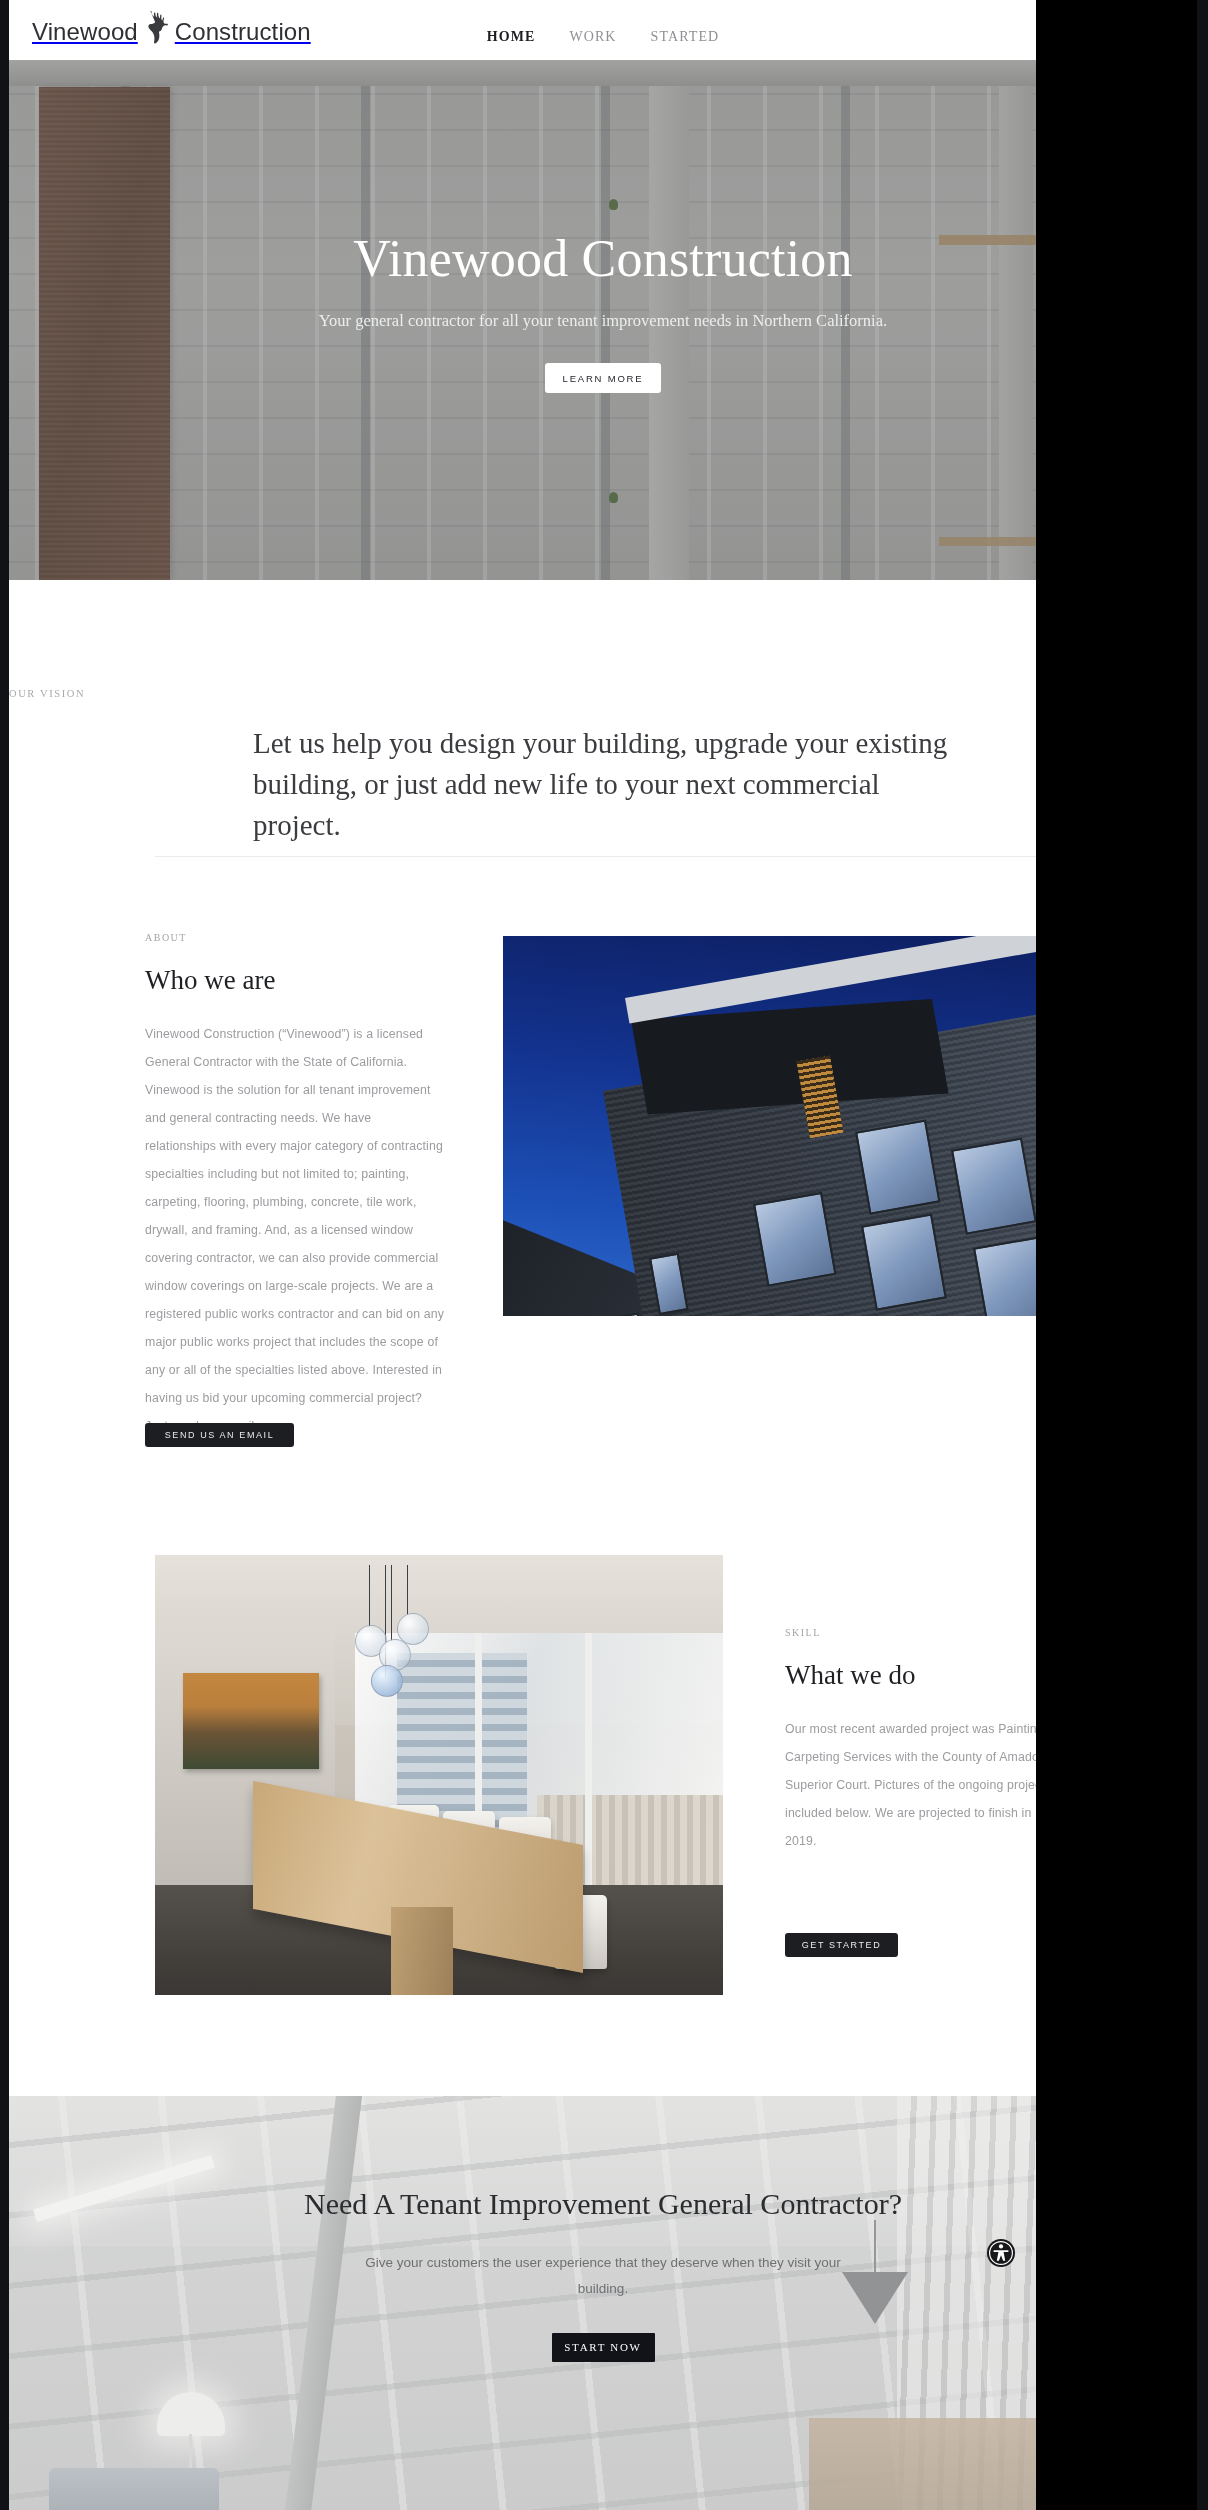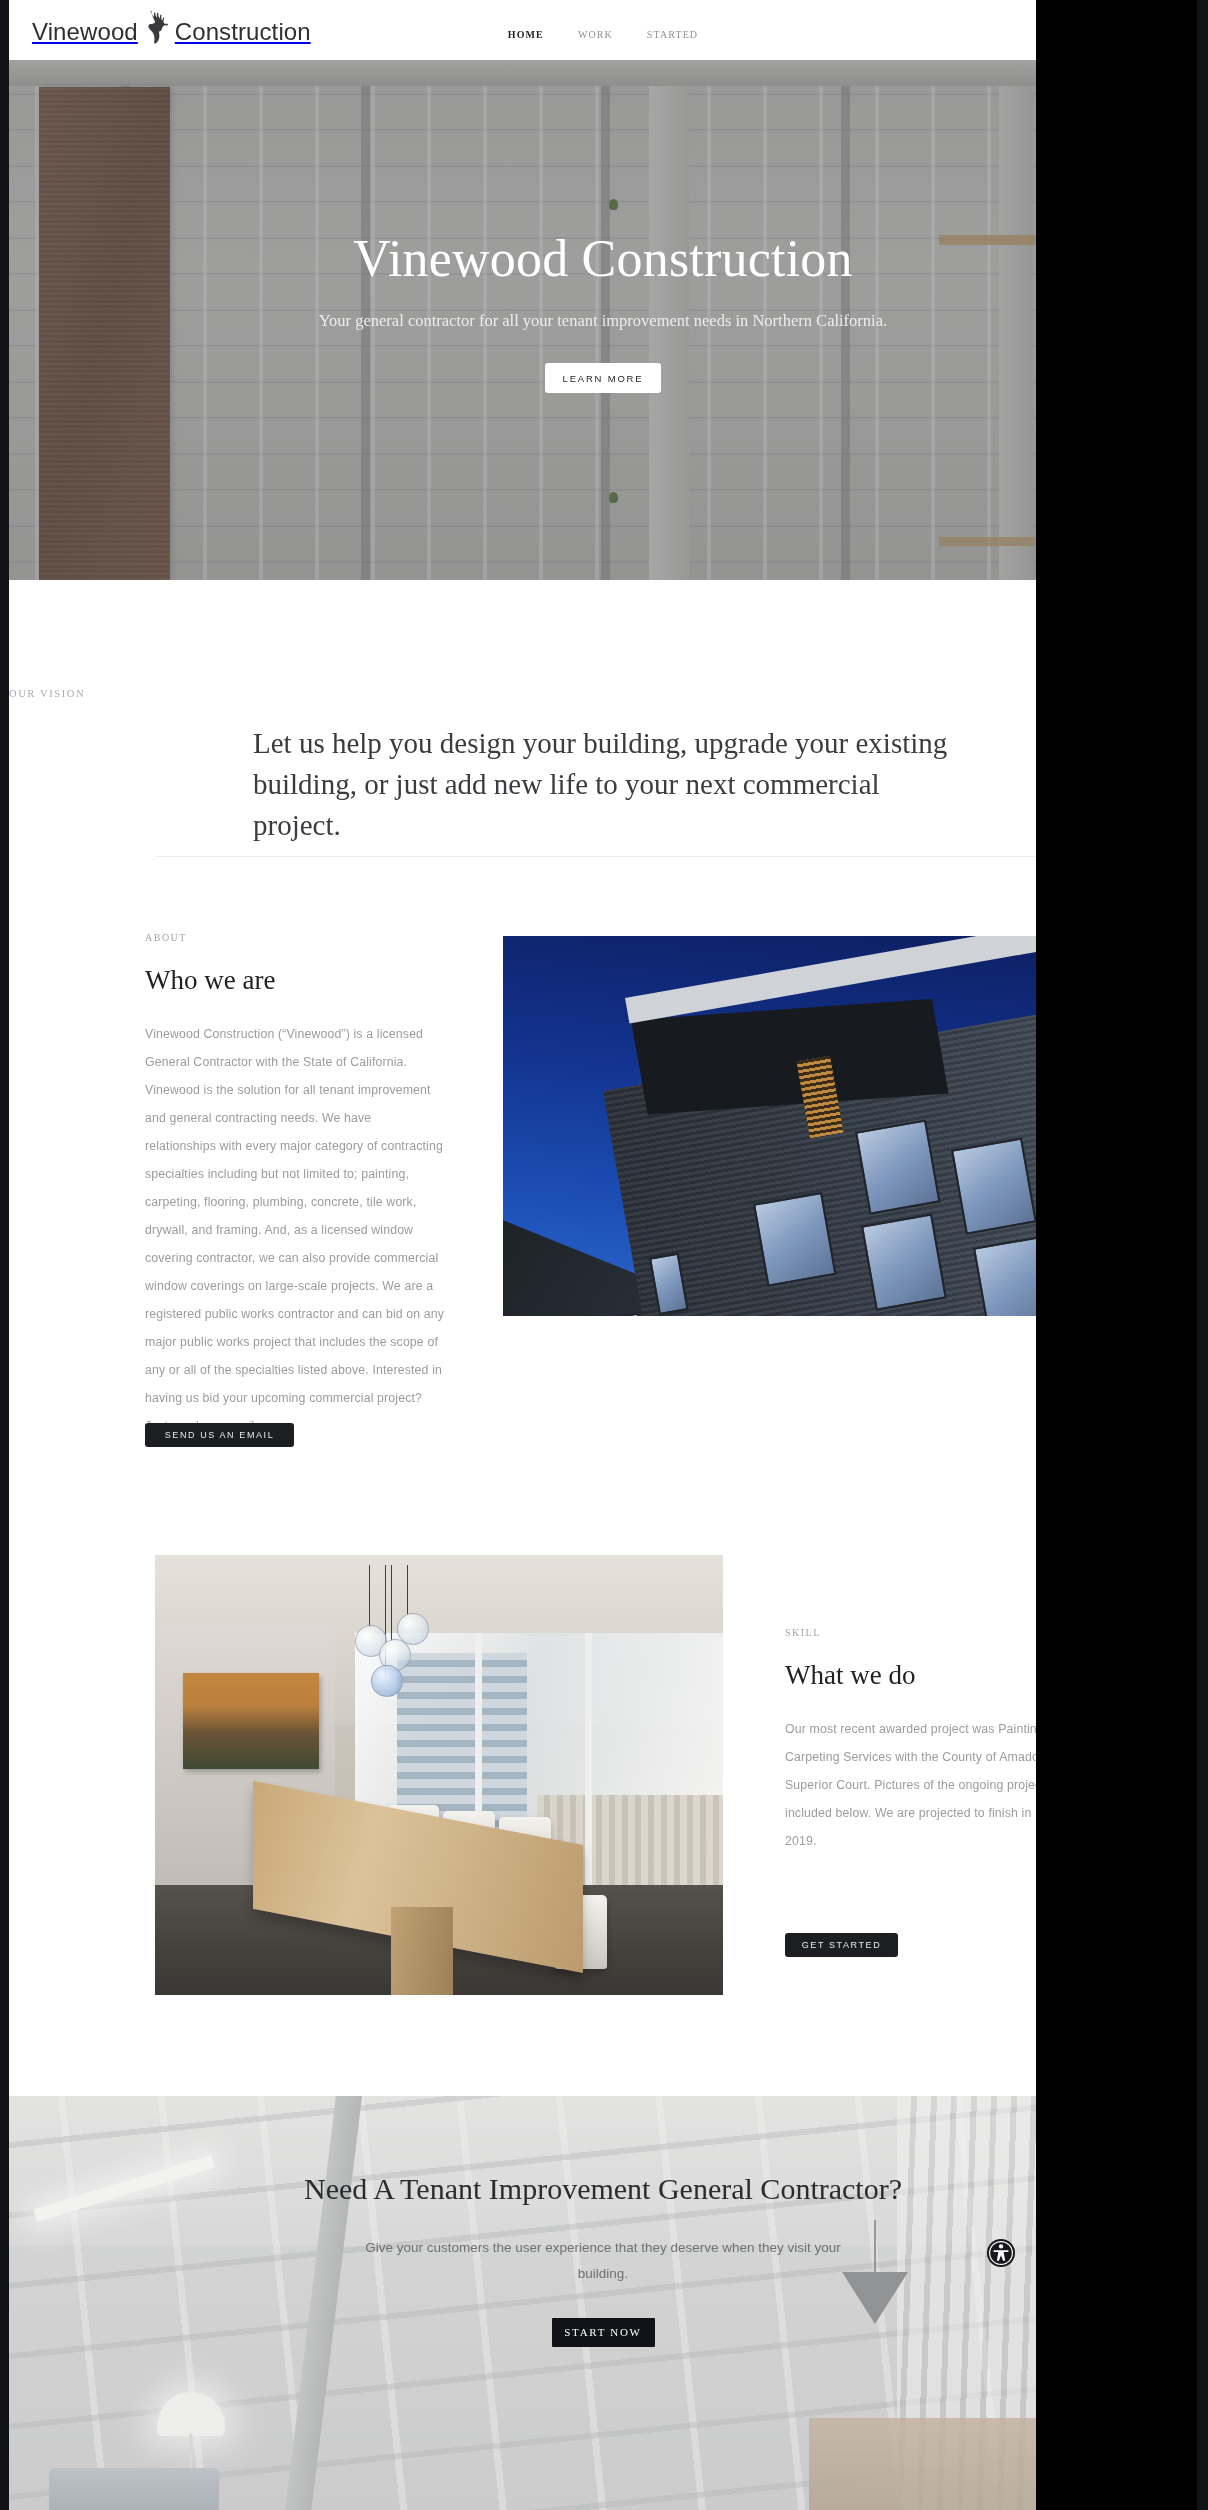--- a/index.html
+++ b/index.html
@@ -77,21 +77,21 @@
   .main-nav {
     position: absolute;
     left: 0; right: 0;
     top: 30px;
     display: flex;
     justify-content: center;
     gap: 34px;
   }
   .nav-link {
     font-family: "Liberation Serif", serif;
-    font-size: 10px;
+    font-size: 14px;
     letter-spacing: 1.1px;
     color: #8f9094;
     text-decoration: none;
     line-height: 1;
     white-space: nowrap;
   }
   .nav-link.is-active {
     color: #1d1e21;
     font-weight: bold;
   }
@@ -528,21 +528,21 @@
     position: absolute; inset: 0;
     background: rgba(226,226,224,.46);
   }
   .cta-inner {
     position: absolute;
     left: 0; right: 0; top: 70px;
     text-align: center;
     z-index: 4;
   }
   .cta-title {
-    margin: 2px auto;
+    margin: 17px auto;
     width: 620px;
     font-family: "Liberation Serif", serif;
     font-size: 30px;
     font-weight: 400;
     color: #2b2c2f;
     line-height: 1.37;
   }
   .cta-sub {
     margin: 26px auto 0;
     width: 520px;

